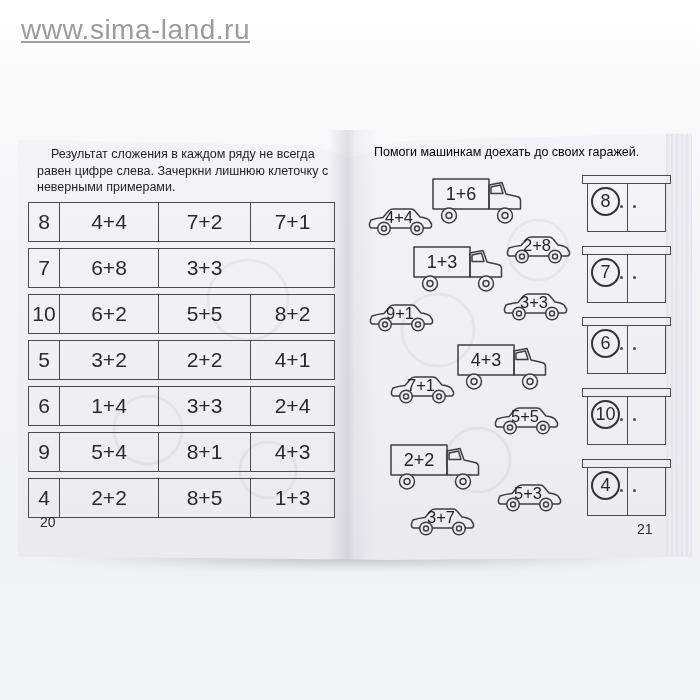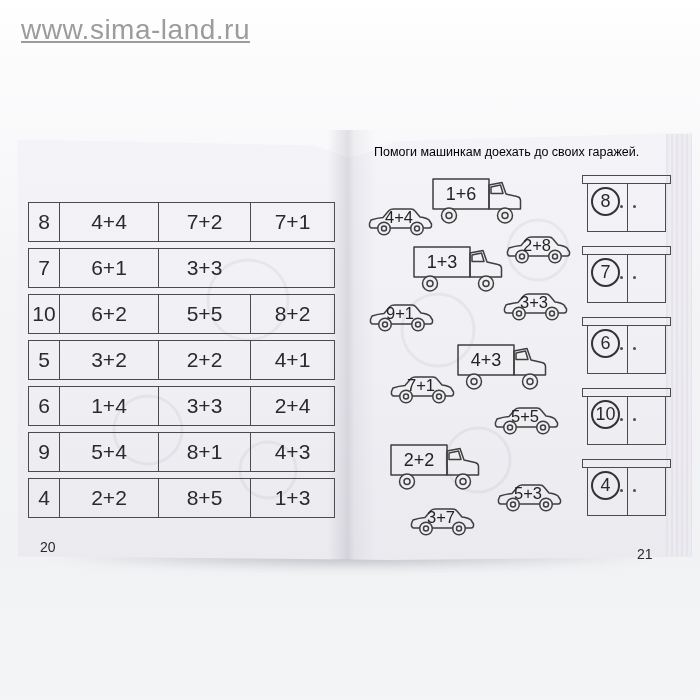--- a/index.html
+++ b/index.html
@@ -48,21 +48,21 @@
   .t-row{
     display:grid;grid-template-columns:30px 99px 92px 84px;
     height:38px;margin-bottom:6px;
     border:1.5px solid #4b4b4b;background:transparent;
   }
   .t-cell{
     display:flex;align-items:center;justify-content:center;
     font-size:21px;color:#2a2a2a;border-left:1.5px solid #4b4b4b;
   }
   .t-target{border-left:none;}
-  .pagenum{position:absolute;z-index:2;font-size:14px;color:#2a2a2a;margin-top:25px;}
+  .pagenum{position:absolute;z-index:2;font-size:14px;color:#2a2a2a;}
   .pn-left{left:40px;top:514px;}
   .pn-right{left:637px;top:521px;}
 
   
   .page-title{
     position:absolute;left:374px;top:145px;width:300px;z-index:2;
     font-size:12.5px;color:#000000;
   }
   .vehicle{position:absolute;z-index:2;}
   .vehicle.car{width:68px;height:40px;}
@@ -110,31 +110,32 @@
 
   <svg class="ghosts" width="674" height="430">
     <circle cx="230" cy="170" r="40" fill="none" stroke="#445" stroke-width="3"></circle>
     <circle cx="130" cy="300" r="34" fill="none" stroke="#445" stroke-width="3"></circle>
     <circle cx="250" cy="340" r="28" fill="none" stroke="#445" stroke-width="3"></circle>
     <circle cx="420" cy="200" r="36" fill="none" stroke="#445" stroke-width="3"></circle>
     <circle cx="520" cy="120" r="30" fill="none" stroke="#445" stroke-width="3"></circle>
     <circle cx="460" cy="330" r="32" fill="none" stroke="#445" stroke-width="3"></circle>
   </svg>
 
+  <div class="instructions">Результат сложения в каждом ряду не всегда равен цифре слева. Зачеркни лишнюю клеточку с неверными примерами.</div>
 
   <div class="sum-table">
     <div class="t-row">
       <div class="t-cell t-target">8</div>
       <div class="t-cell">4+4</div>
       <div class="t-cell">7+2</div>
       <div class="t-cell">7+1</div>
     </div>
     <div class="t-row">
       <div class="t-cell t-target">7</div>
-      <div class="t-cell">6+1</div>
+      <div class="t-cell">6+8</div>
       <div class="t-cell">3+3</div>
     </div>
     <div class="t-row">
       <div class="t-cell t-target">10</div>
       <div class="t-cell">6+2</div>
       <div class="t-cell">5+5</div>
       <div class="t-cell">8+2</div>
     </div>
     <div class="t-row">
       <div class="t-cell t-target">5</div>

